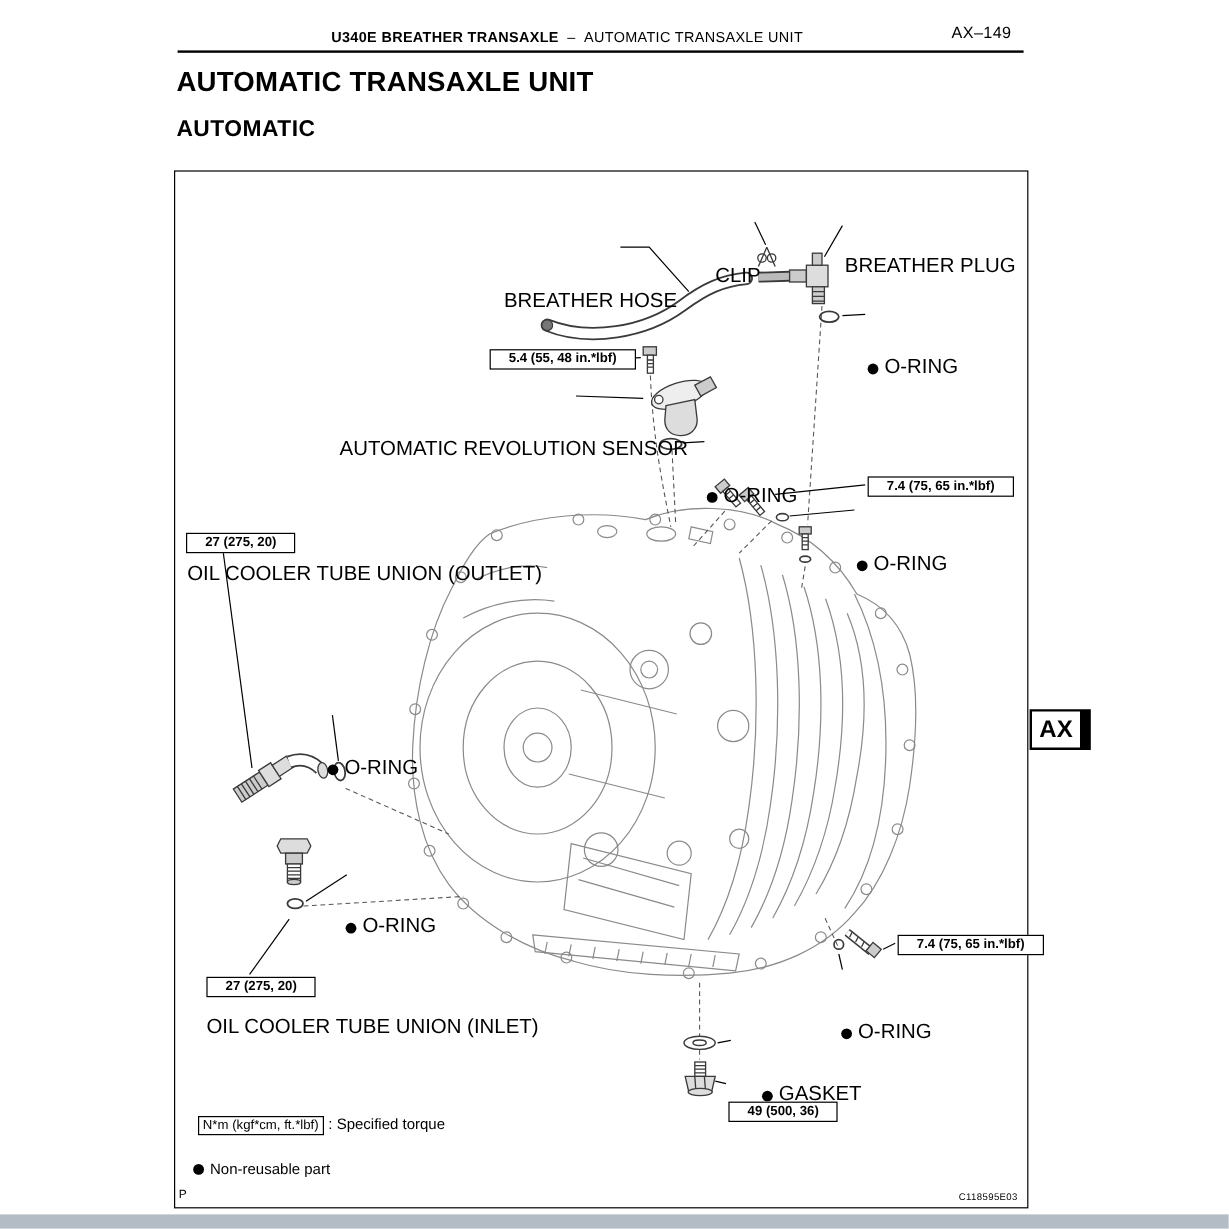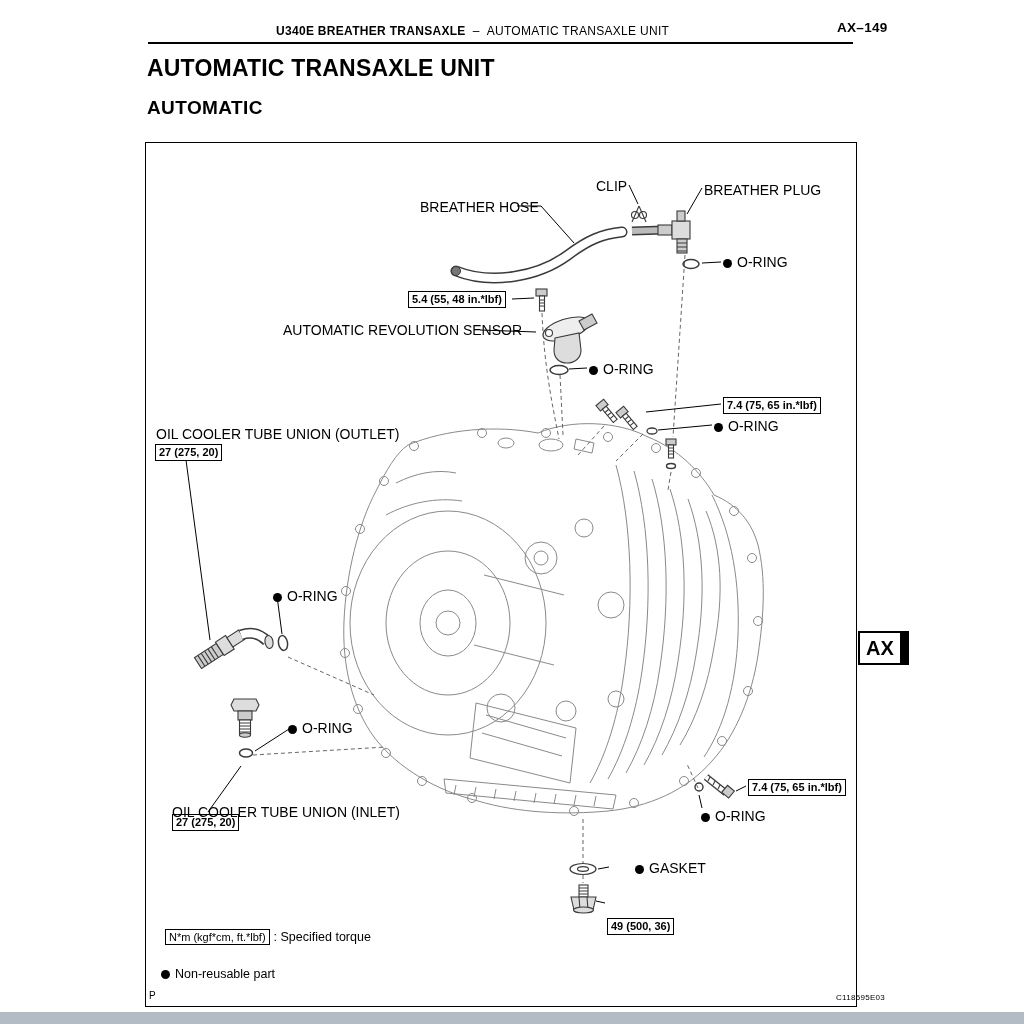--- a/index.html
+++ b/index.html
@@ -2,38 +2,38 @@
 <html><head>
 <meta charset="utf-8">
 <style>
   html,body{margin:0;padding:0;background:#fff;}
   body{width:1024px;height:1024px;position:relative;font-family:"Liberation Sans",sans-serif;color:#000;overflow:hidden;}
   .abs{position:absolute;}
   
   .breadcrumb{left:276px;top:24px;font-size:12px;letter-spacing:.3px;white-space:nowrap;}
   .breadcrumb .b{font-weight:bold;}
   .breadcrumb .sep{margin:0 7px;}
-  .pagenum{left:793px;top:20px;font-size:13.5px;font-weight:bold;letter-spacing:.3px;margin-left:44px;}
+  .pagenum{left:793px;top:20px;font-size:13.5px;font-weight:normal;letter-spacing:.3px;}
   .hrule{left:148px;top:42px;width:705px;height:2px;background:#000;}
   .title-main{left:147px;top:55px;font-size:23px;font-weight:bold;letter-spacing:.2px;}
   .title-sub{left:147px;top:97px;font-size:19px;font-weight:bold;letter-spacing:.4px;}
   
   .side-tab{left:858px;top:591px;width:40px;height:30px;border:2px solid #000;border-right:9px solid #000;
-            display:flex;align-items:center;justify-content:center;font-size:20px;font-weight:bold;background:#fff;margin-top:40px;}
+            display:flex;align-items:center;justify-content:center;font-size:20px;font-weight:bold;background:#fff;}
   
   .frame{left:145px;top:142px;width:710px;height:863px;border:1.5px solid #000;background:#fff;}
   .frame svg{position:absolute;left:0;top:0;}
   
-  .lbl{position:absolute;font-size:14px;white-space:nowrap;line-height:14px;}
+  .lbl{position:absolute;font-size:17px;white-space:nowrap;line-height:14px;margin-top:44px;}
   .dot{display:inline-block;width:9px;height:9px;background:#000;border-radius:50%;margin-right:5px;vertical-align:-1px;}
-  .torque{position:absolute;font-size:11px;font-weight:bold;border:1.3px solid #000;padding:1px 3px;background:#fff;white-space:nowrap;line-height:13px;}
+  .torque{position:absolute;font-size:11px;font-weight:bold;border:1.3px solid #000;padding:1px 15px;background:#fff;white-space:nowrap;line-height:13px;}
   .legend{position:absolute;font-size:12.5px;white-space:nowrap;}
   .torque-inline{font-size:11px;font-weight:normal;border:1.3px solid #000;padding:1px 3px;background:#fff;margin-right:4px;}
   .pletter{position:absolute;font-size:10px;}
-  .figcode{position:absolute;font-size:8px;letter-spacing:.3px;margin-left:37px;}
+  .figcode{position:absolute;font-size:8px;letter-spacing:.3px;}
   .bottom-strip{left:0;top:1012px;width:1024px;height:12px;background:#b3bcc4;}
 </style>
 </head>
 <body>
 
 <div class="abs breadcrumb">
   <span class="b">U340E BREATHER TRANSAXLE</span><span class="sep">–</span><span>AUTOMATIC TRANSAXLE UNIT</span>
 </div>
 <div class="abs pagenum">AX–149</div>
 <div class="abs hrule"></div>
@@ -229,21 +229,21 @@
     <g stroke="#3a3a3a" stroke-width="1.1">
       <rect x="433" y="742" width="9" height="12" fill="#fff"></rect>
       <path d="M 433,745 h9 M 433,748 h9 M 433,751 h9" fill="none"></path>
       <path d="M 425,754 L 450,754 L 447,767 L 428,767 Z" fill="#ddd"></path>
       <path d="M 433,754 L 434,767 M 441,754 L 442,767" fill="none"></path>
       <ellipse cx="437.5" cy="767" rx="10" ry="3" fill="#ddd"></ellipse>
     </g>
   </svg>
 
   <div class="lbl" style="left:450px;top:36px">CLIP</div>
-  <div class="lbl" style="left:558px;top:40px">BREATHER PLUG</div>
+  <div class="lbl" style="left:558px;top:28px">BREATHER PLUG</div>
   <div class="lbl" style="left:274px;top:57px">BREATHER HOSE</div>
 
   <div class="lbl" style="left:577px;top:112px"><span class="dot"></span><span>O-RING</span></div>
 
   <div class="torque" style="left:262px;top:148px">5.4 (55, 48 in.*lbf)</div>
   <div class="lbl" style="left:137px;top:180px">AUTOMATIC REVOLUTION SENSOR</div>
 
   <div class="lbl" style="left:443px;top:219px"><span class="dot"></span><span>O-RING</span></div>
 
   <div class="torque" style="left:577px;top:254px">7.4 (75, 65 in.*lbf)</div>

